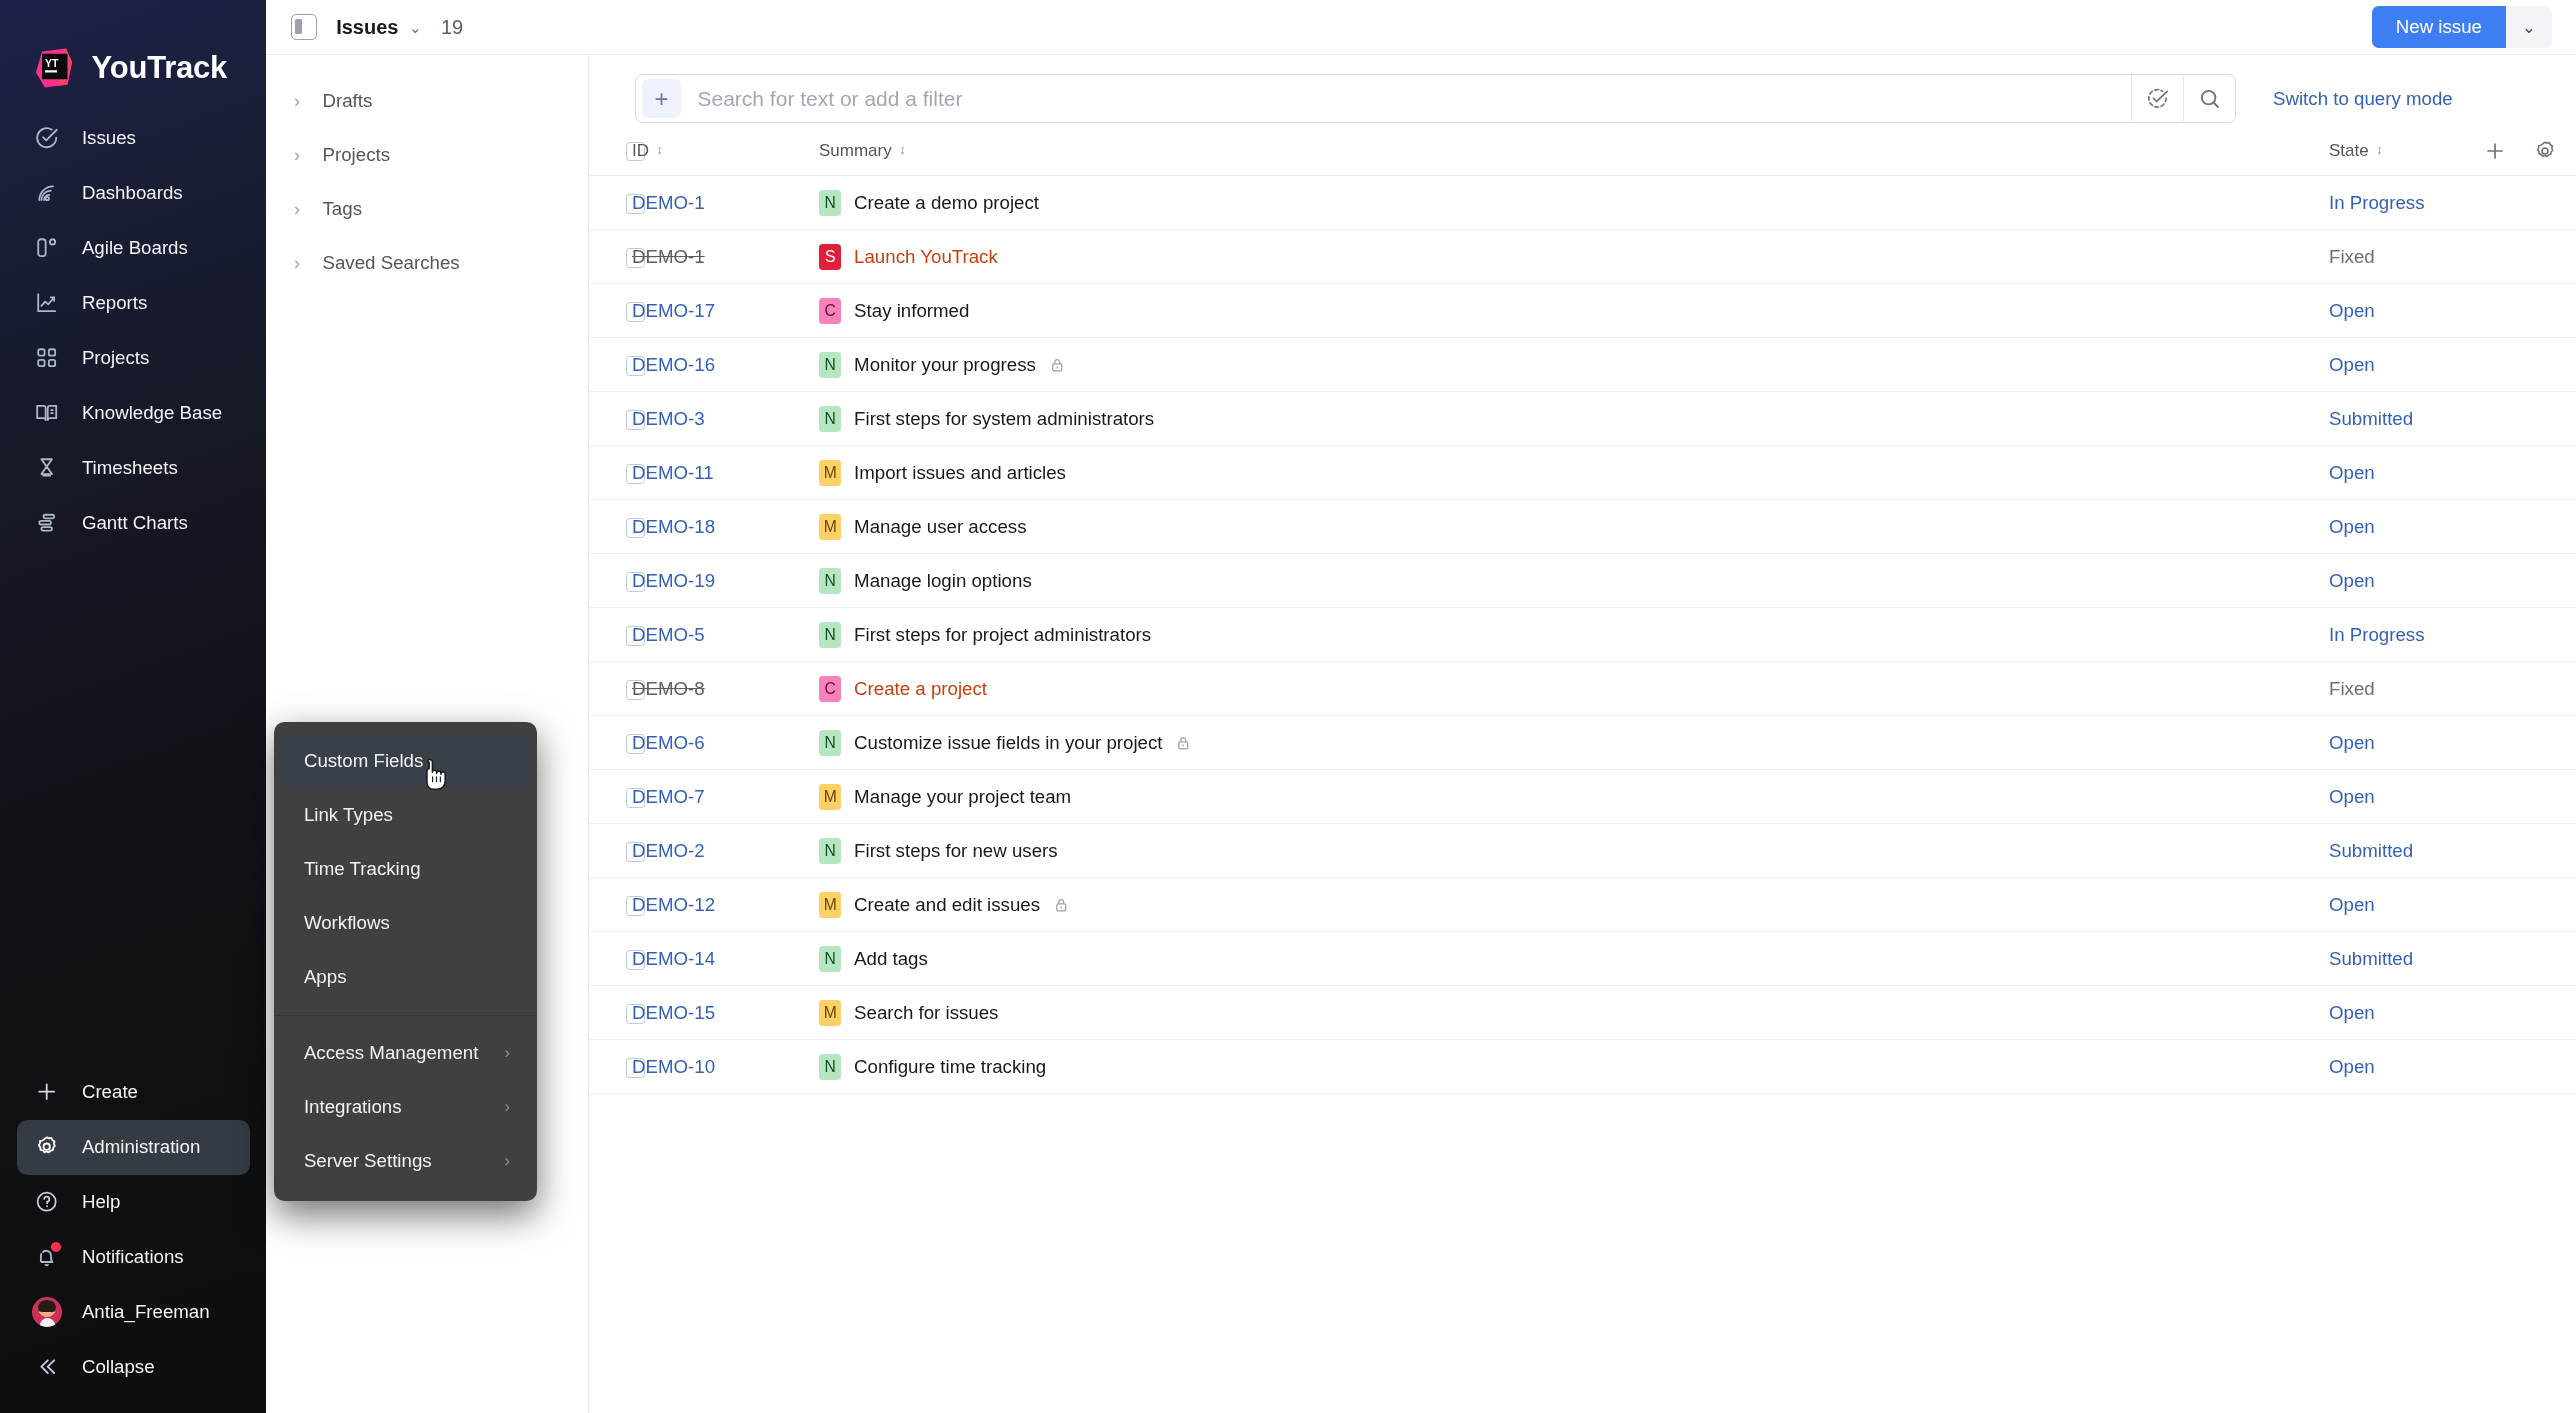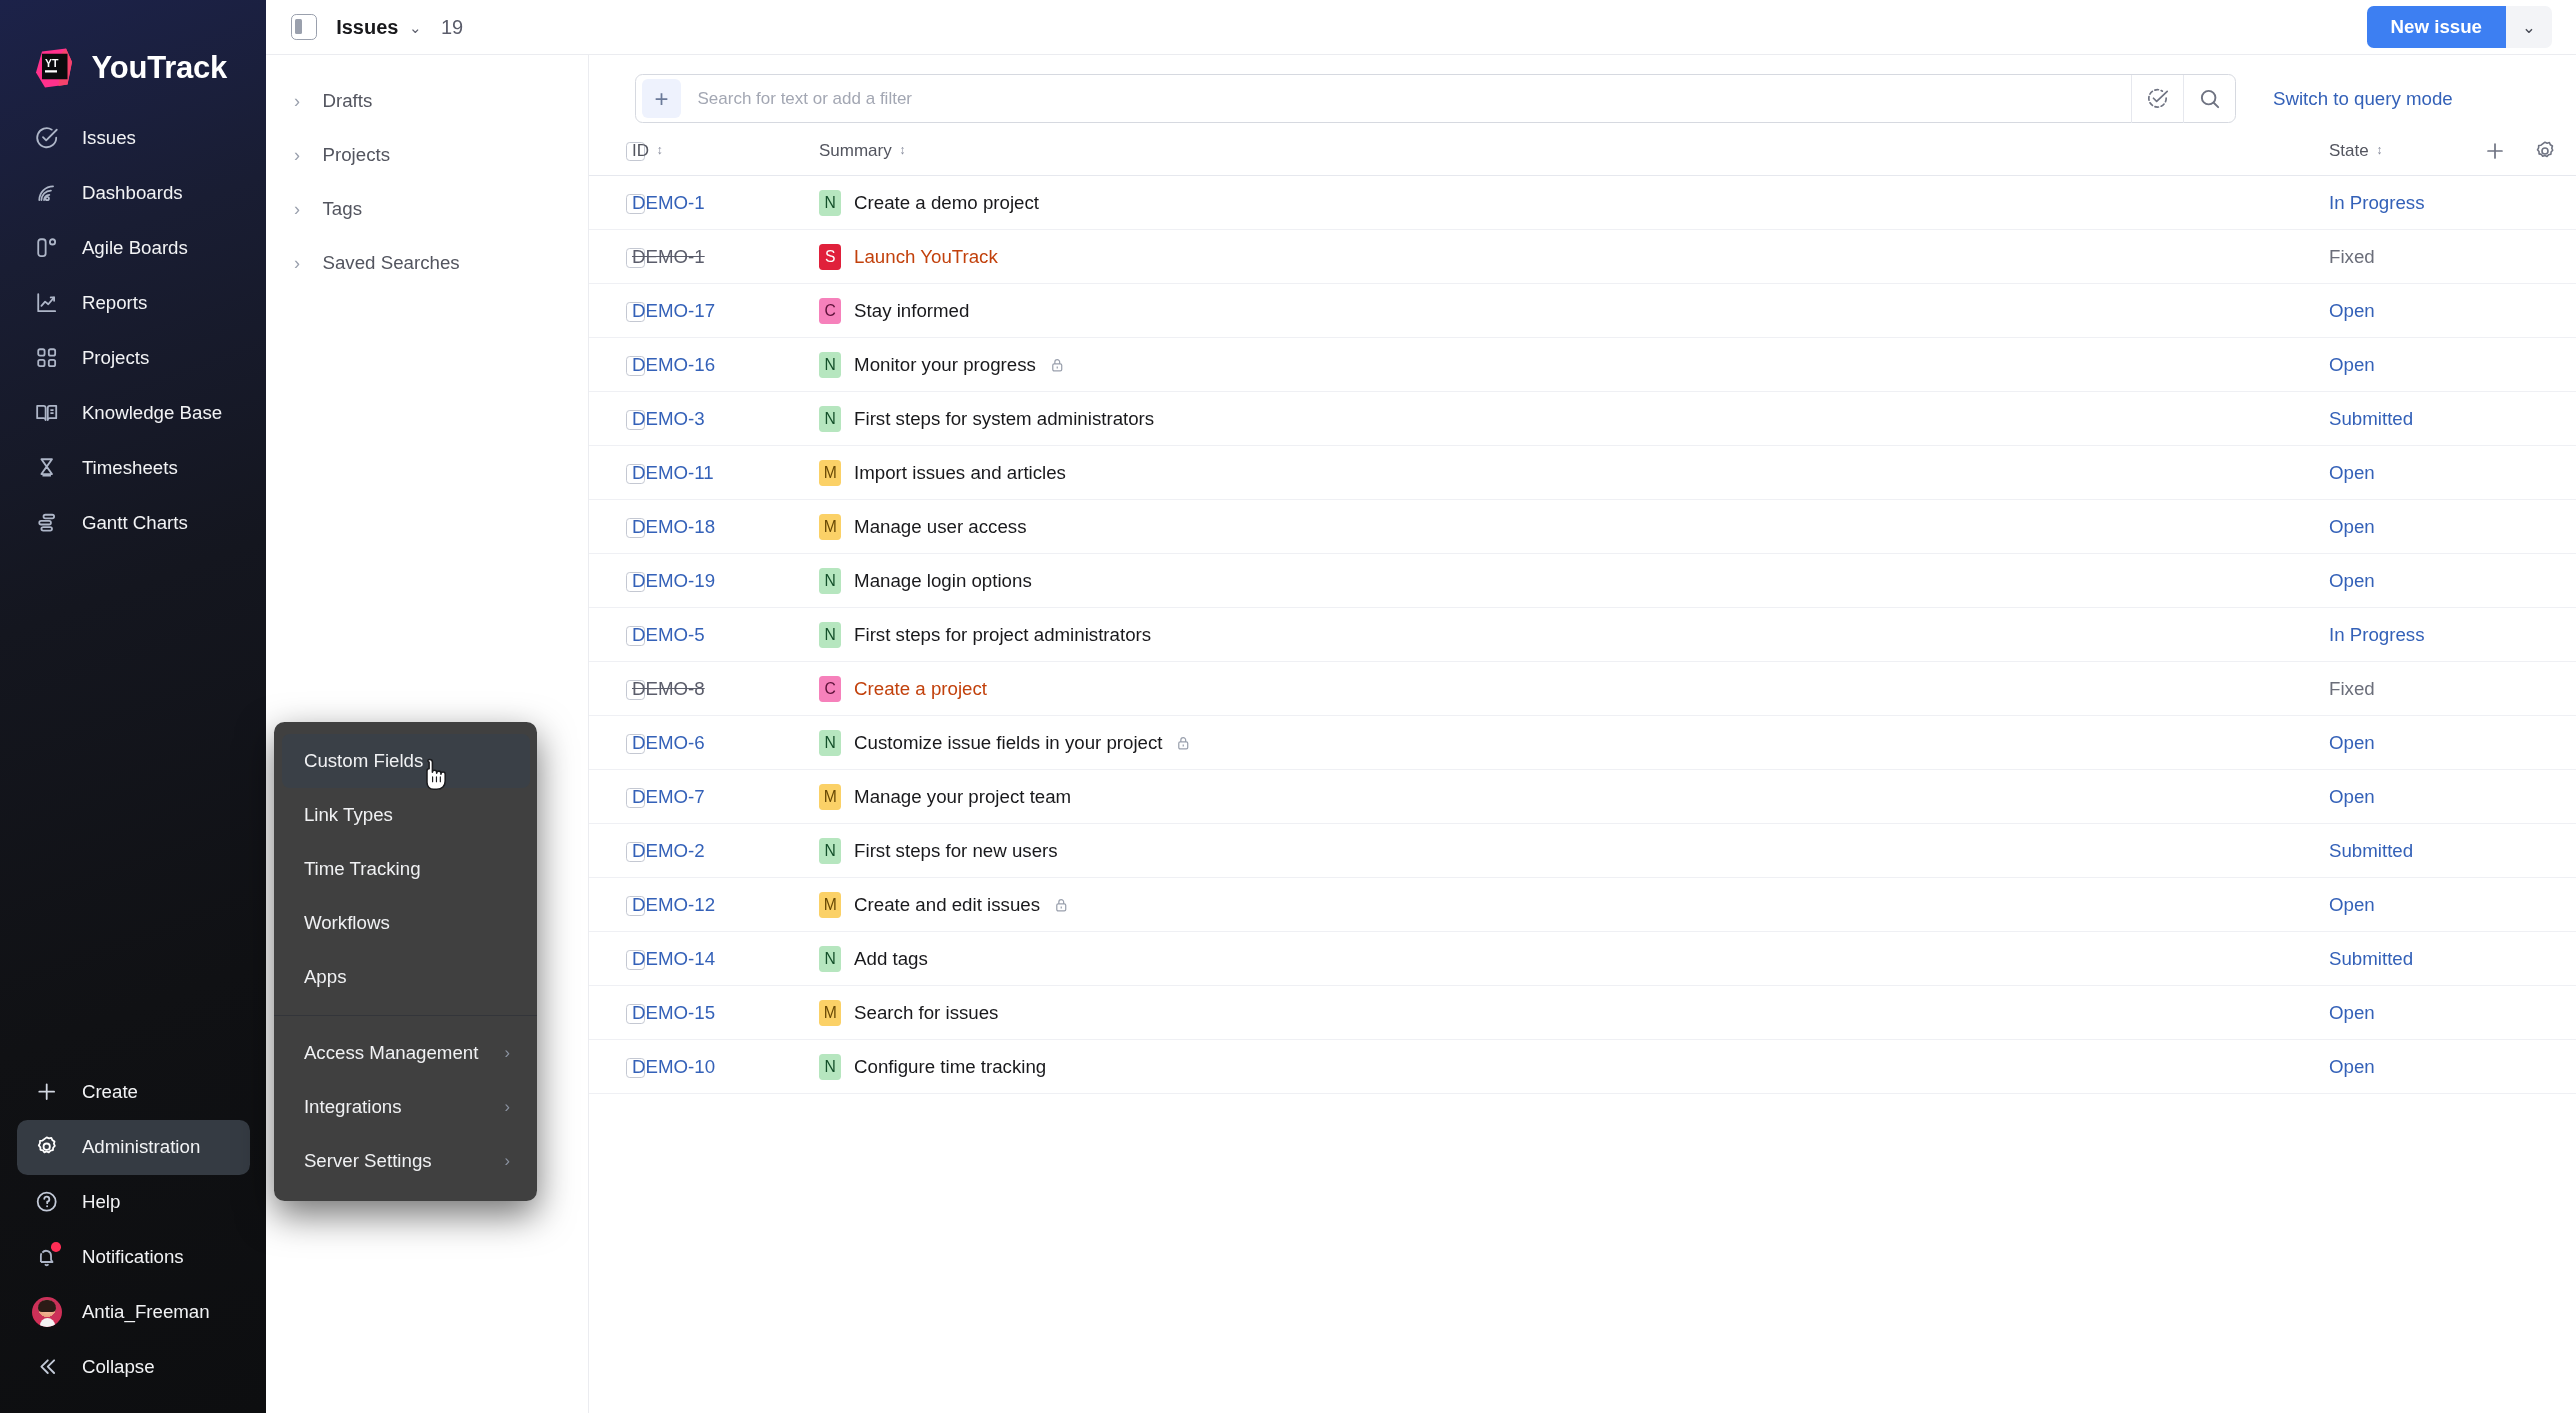--- a/index.html
+++ b/index.html
@@ -62,21 +62,21 @@
   .panel-toggle {
     width: 25.4px; height: 25.4px; border: 1.5px solid #9aa0ad; border-radius: 5.2px;
     display: flex; align-items: center; cursor: pointer; flex: 0 0 25.4px;
   }
   .panel-toggle i { display:block; width: 6.7px; height: 15px; background: #9aa0ad; margin-left: 3px; border-radius: 1.5px; }
   .topbar-title { font-size: 20px; font-weight: 700; color: #19191c; margin-left: 19.4px; }
   .chev-sm { margin-left: 10.5px; color: #5b5d6b; font-size: 15px; line-height: 1; }
   .topbar-count { margin-left: 19.4px; font-size: 20px; color: #5b5d6b; }
   .topbar-right { margin-left: auto; display: flex; align-items: center; }
   .btn-primary {
-    background: #3d7ff2; color: #fff; font-size: 18.7px; font-weight: 700;
+    background: #3d7ff2; color: #fff; font-size: 18.7px; font-weight: 400;
     border: none; border-radius: 6.7px 0 0 6.7px; height: 42px; padding: 0 24px; cursor: pointer;
   }
   .btn-split {
     background: #f3f4f7; border: none; border-radius: 0 6.7px 6.7px 0;
     height: 42px; width: 46px; cursor: pointer; color: #4a4d58; font-size: 16.5px;
     display: flex; align-items: center; justify-content: center;
   }
 
   .body-area { flex: 1 1 auto; display: flex; min-height: 0; }
 
@@ -98,21 +98,21 @@
     flex: 1 1 auto; height: 49px; border: 0.7px solid #d6d9e0; border-radius: 7.5px;
     display: flex; align-items: center; background: #fff; margin-right: 0; max-width: 1601px;
   }
   .plus-chip {
     width: 39px; height: 39px; margin-left: 6px; background: #eef2fd; border-radius: 6px;
     display: flex; align-items: center; justify-content: center; color: #6b7a99; font-size: 24px;
     cursor: pointer; flex: 0 0 39px;
   }
   .search-input {
     border: none; outline: none; background: transparent; flex: 1 1 auto;
-    font-size: 17px; color: #19191c; padding-left: 16.5px; font-family: inherit;
+    font-size: 21px; color: #19191c; padding-left: 16.5px; font-family: inherit;
   }
   .search-input::placeholder { color: #a3a7b3; }
   .sb-btn {
     width: 52px; height: 48px; display: flex; align-items: center; justify-content: center;
     cursor: pointer; border-left: 0.7px solid #e6e8ee;
   }
   .sb-btn svg { width: 25.4px; height: 25.4px; }
   .query-link {
     color: #3461b8; font-size: 18.7px; cursor: pointer; margin-left: 37px; margin-right: 30px; white-space: nowrap;
   }

